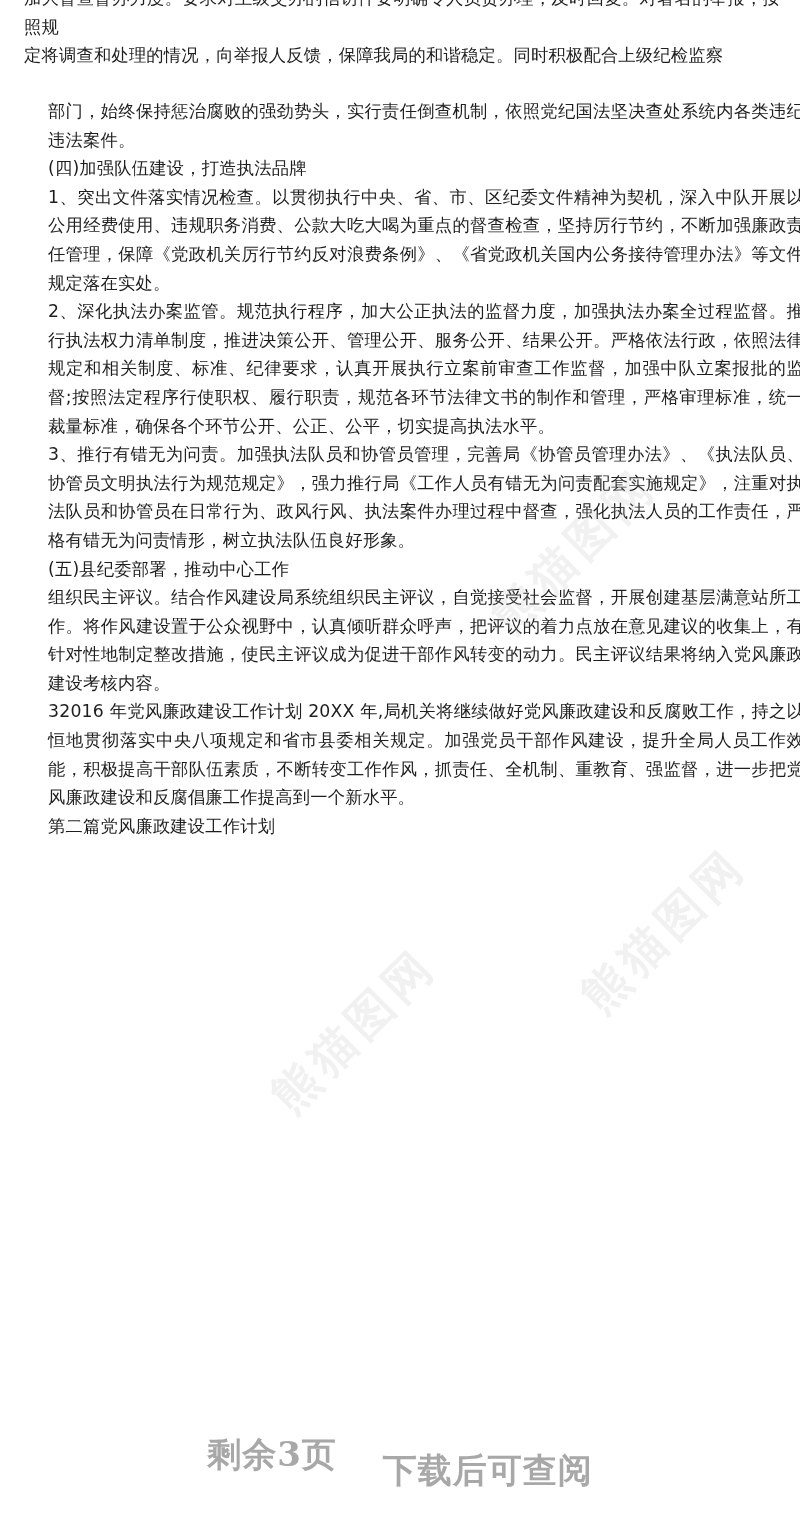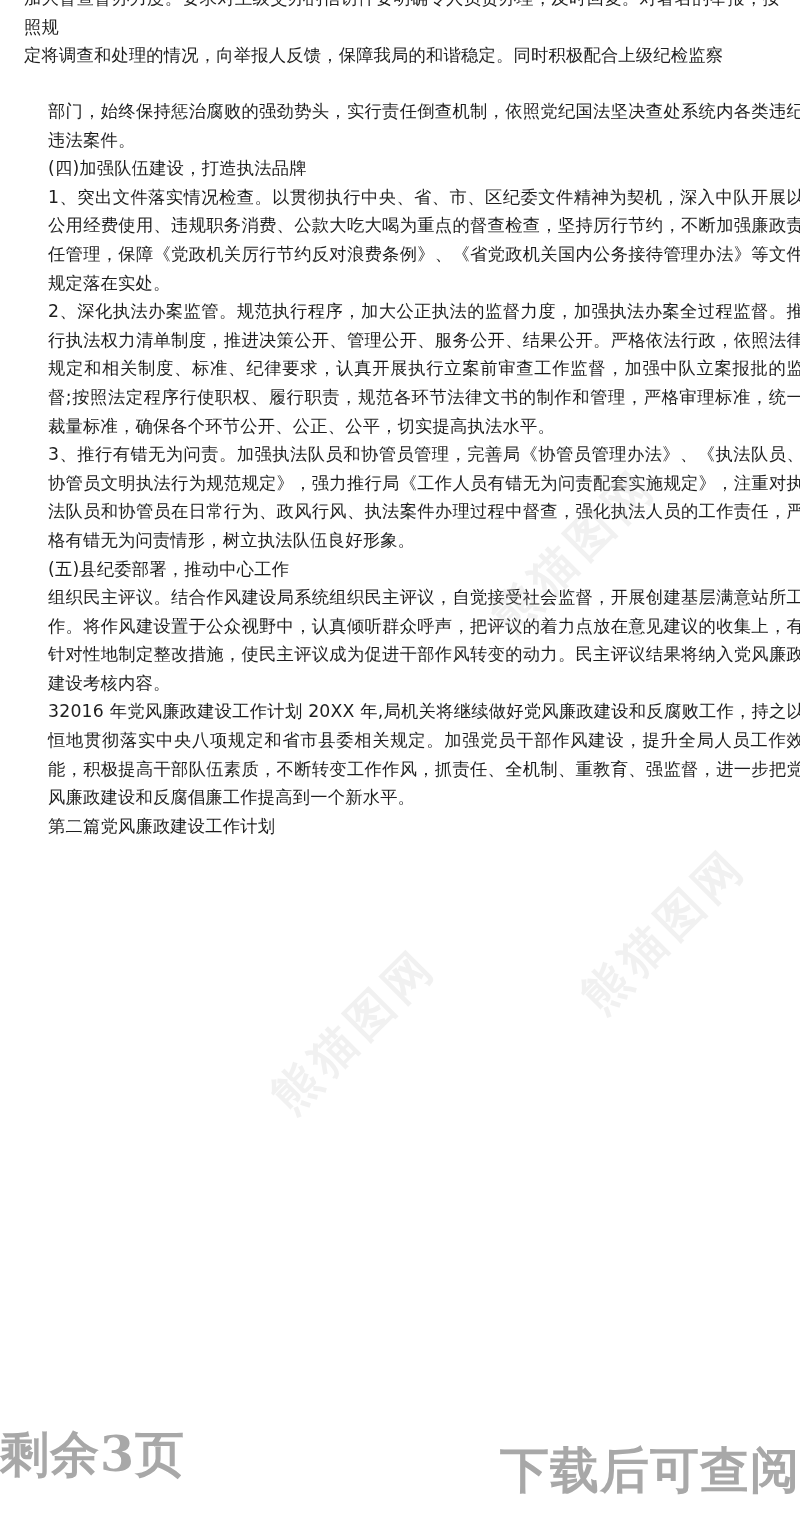--- a/index.html
+++ b/index.html
@@ -51,26 +51,26 @@
   .wm1 { left: 470px; top: 520px; }
   .wm2 { left: 560px; top: 900px; }
   .wm3 { left: 250px; top: 1000px; }
   .more-banner {
     position: absolute;
     left: 0;
     top: 1420px;
     width: 800px;
     height: 70px;
     display: flex;
-    justify-content: space-between;
+    justify-content: center;
     align-items: center;
     gap: 46px;
     font-family: "DejaVu Serif", "Liberation Serif", serif;
     font-weight: bold;
-    font-size: 49px;
+    font-size: 34px;
     color: #a8a8a8;
     letter-spacing: 1px;
   }
   .more-banner span { cursor: default; }
   .more-banner .download { cursor: pointer; margin-top: 32px; }
 </style>
 </head>
 <body>
 
 <div class="page">

